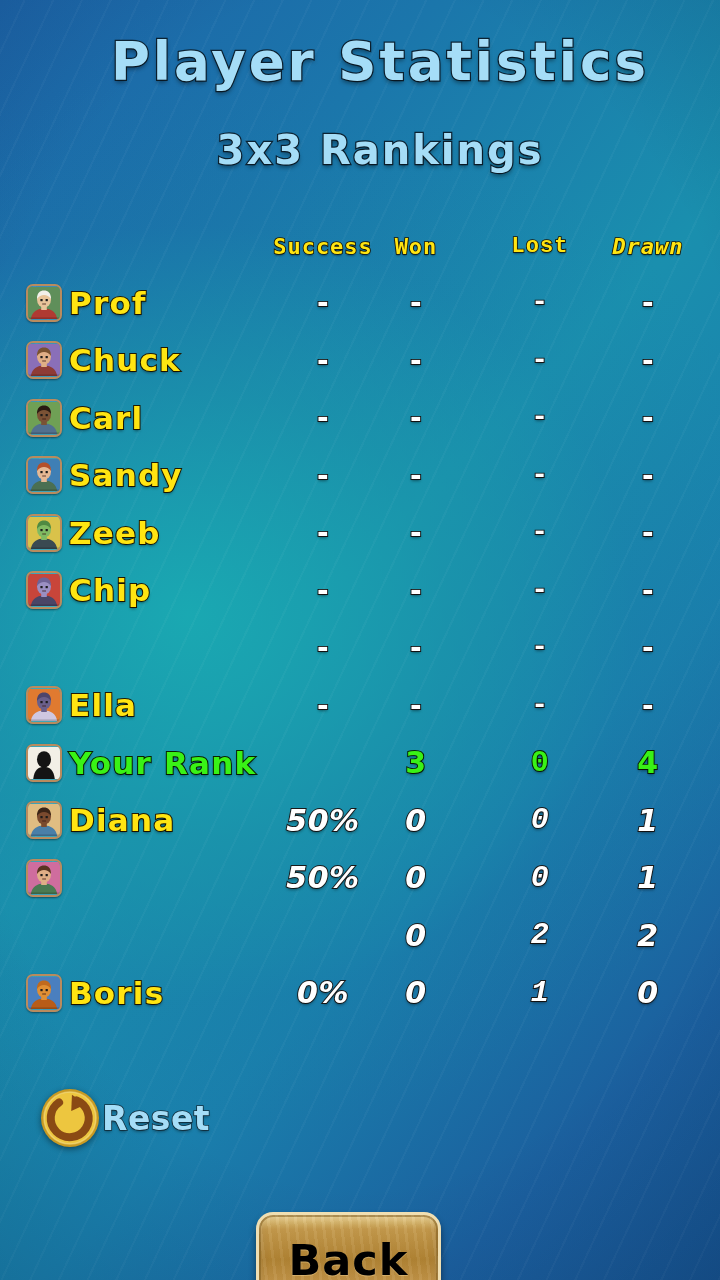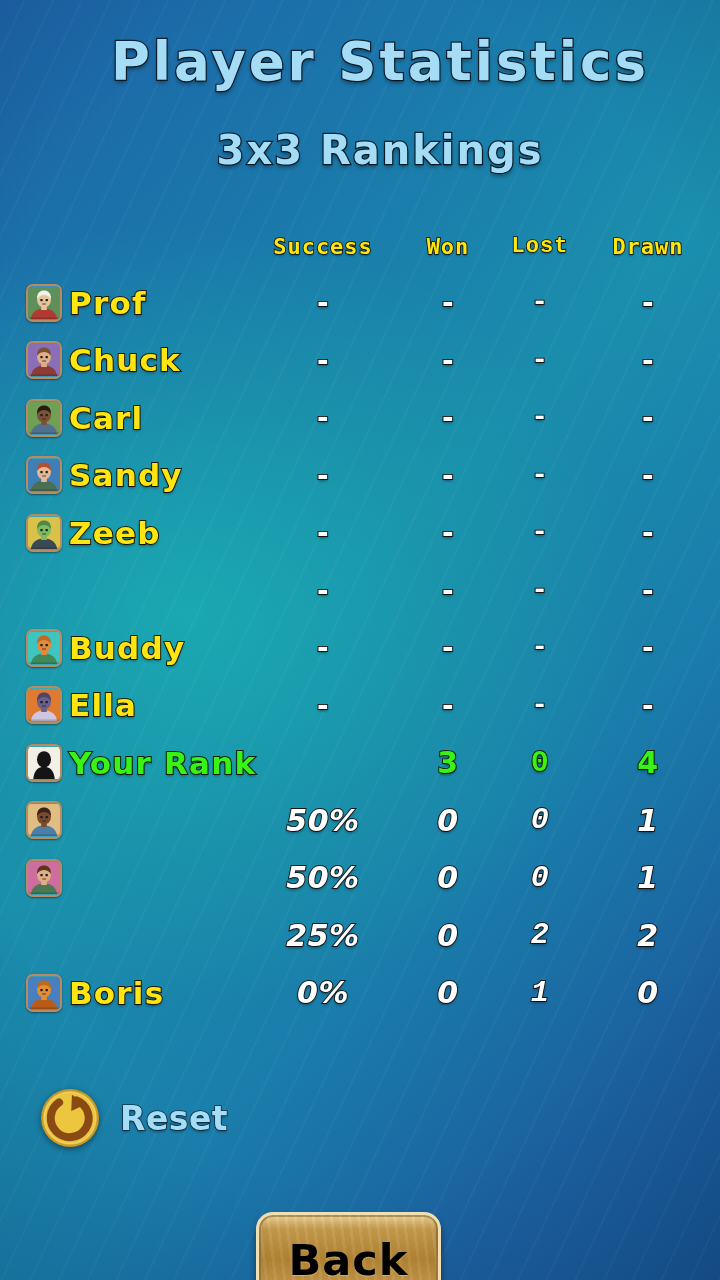--- a/index.html
+++ b/index.html
@@ -122,28 +122,28 @@
     font-style:normal;
   }
   .val.dash {
     font-style:normal;
     font-size:28px;
     -webkit-text-stroke:2px #1a1a1a;
   }
 
   
   .c-success { left:243px; width:160px; }
-  .c-won     { left:392px; width:112px; }
+  .c-won     { left:360px; width:112px; }
   .c-lost    { left:484px; width:112px;font-family:Liberation Mono, monospace; }
-  .c-drawn   { left:592px; width:112px; }
+  .c-drawn   { left:592px; width:112px;font-style:italic; }
 
   
   #reset-button {
     position:absolute; left:38px; top:1086px;
-    display:flex; align-items:center; gap:18px;
+    display:flex; align-items:center; gap:0;
     cursor:pointer;
   }
   #reset-icon {
     width:64px; height:64px; flex:0 0 auto;
     filter:drop-shadow(0 2px 3px rgba(0,0,0,0.45));
   }
   #reset-label {
     font-size:33px; font-weight:bold;
     font-family:"DejaVu Sans", sans-serif;
     color:#a5ddf7;
@@ -311,42 +311,42 @@
                 </svg>
               </div>
               <div class="pname">Zeeb</div>
             </div>
             <div class="val c-success dash">-</div>
             <div class="val c-won dash">-</div>
             <div class="val c-lost dash">-</div>
             <div class="val c-drawn dash">-</div>
           </div>
           <div class="row">
-            <div class="val c-success dash">-</div>
-            <div class="val c-won dash">-</div>
-            <div class="val c-lost dash">-</div>
-            <div class="val c-drawn dash">-</div>
-          </div>
-          <div class="row">
-            <div class="cell-name">
-              <div class="avatar">
-                <svg viewBox="0 0 16 16">
-                  <rect width="16" height="16" fill="#3fc5c0"></rect>
-                  <path d="M1.4 16 C2 12.3 4.6 10.7 8 10.7 C11.4 10.7 14 12.3 14.6 16 Z" fill="#3f8a5a"></path>
-                  <rect x="6.6" y="9.2" width="2.8" height="2.3" fill="#e08a3a"></rect>
-                  <ellipse cx="8" cy="6.3" rx="3.5" ry="4" fill="#e08a3a"></ellipse>
-                  <path d="M4.5 6.0 C4.5 2.9 6.0 1.8 8 1.8 C10.0 1.8 11.5 2.9 11.5 6.0 C10.6 4.6 9.4 4.0 8 4.0 C6.6 4.0 5.4 4.6 4.5 6.0 Z" fill="#c06a22"></path>
-                  <rect x="6.2" y="6.0" width="1.1" height="1.1" fill="#1b1b1b"></rect>
-                  <rect x="8.8" y="6.0" width="1.1" height="1.1" fill="#1b1b1b"></rect>
-                  <rect x="7.1" y="8.2" width="1.9" height="0.6" fill="rgba(60,25,20,0.65)"></rect>
-                  <rect x="0" y="15.2" width="16" height="0.8" fill="rgba(0,0,0,0.18)"></rect>
-                </svg>
-              </div>
-              <div class="pname">Buddy</div>
-            </div>
+            <div class="cell-name">
+              <div class="avatar">
+                <svg viewBox="0 0 16 16">
+                  <rect width="16" height="16" fill="#c8453a"></rect>
+                  <path d="M1.4 16 C2 12.3 4.6 10.7 8 10.7 C11.4 10.7 14 12.3 14.6 16 Z" fill="#4a4566"></path>
+                  <rect x="6.6" y="9.2" width="2.8" height="2.3" fill="#9b8fc2"></rect>
+                  <ellipse cx="8" cy="6.3" rx="3.5" ry="4" fill="#9b8fc2"></ellipse>
+                  <path d="M4.5 6.0 C4.5 2.9 6.0 1.8 8 1.8 C10.0 1.8 11.5 2.9 11.5 6.0 C10.6 4.6 9.4 4.0 8 4.0 C6.6 4.0 5.4 4.6 4.5 6.0 Z" fill="#6f6396"></path>
+                  <rect x="6.2" y="6.0" width="1.1" height="1.1" fill="#1b1b1b"></rect>
+                  <rect x="8.8" y="6.0" width="1.1" height="1.1" fill="#1b1b1b"></rect>
+                  <rect x="7.1" y="8.2" width="1.9" height="0.6" fill="rgba(60,25,20,0.65)"></rect>
+                  <rect x="0" y="15.2" width="16" height="0.8" fill="rgba(0,0,0,0.18)"></rect>
+                </svg>
+              </div>
+              <div class="pname">Chip</div>
+            </div>
+            <div class="val c-success dash">-</div>
+            <div class="val c-won dash">-</div>
+            <div class="val c-lost dash">-</div>
+            <div class="val c-drawn dash">-</div>
+          </div>
+          <div class="row">
             <div class="val c-success dash">-</div>
             <div class="val c-won dash">-</div>
             <div class="val c-lost dash">-</div>
             <div class="val c-drawn dash">-</div>
           </div>
           <div class="row">
             <div class="cell-name">
               <div class="avatar">
                 <svg viewBox="0 0 16 16">
                   <rect width="16" height="16" fill="#e07a30"></rect>
@@ -391,20 +391,21 @@
                   <path d="M1.4 16 C2 12.3 4.6 10.7 8 10.7 C11.4 10.7 14 12.3 14.6 16 Z" fill="#4a7fa8"></path>
                   <rect x="6.6" y="9.2" width="2.8" height="2.3" fill="#7a4a2e"></rect>
                   <ellipse cx="8" cy="6.3" rx="3.5" ry="4" fill="#7a4a2e"></ellipse>
                   <path d="M4.5 6.0 C4.5 2.9 6.0 1.8 8 1.8 C10.0 1.8 11.5 2.9 11.5 6.0 C10.6 4.6 9.4 4.0 8 4.0 C6.6 4.0 5.4 4.6 4.5 6.0 Z" fill="#3b2416"></path>
                   <rect x="6.2" y="6.0" width="1.1" height="1.1" fill="#1b1b1b"></rect>
                   <rect x="8.8" y="6.0" width="1.1" height="1.1" fill="#1b1b1b"></rect>
                   <rect x="7.1" y="8.2" width="1.9" height="0.6" fill="rgba(60,25,20,0.65)"></rect>
                   <rect x="0" y="15.2" width="16" height="0.8" fill="rgba(0,0,0,0.18)"></rect>
                 </svg>
               </div>
+              <div class="pname">Diana</div>
             </div>
             <div class="val c-success">50%</div>
             <div class="val c-won">0</div>
             <div class="val c-lost">0</div>
             <div class="val c-drawn">1</div>
           </div>
           <div class="row">
             <div class="cell-name">
               <div class="avatar">
                 <svg viewBox="0 0 16 16">
@@ -419,21 +420,20 @@
                   <rect x="0" y="15.2" width="16" height="0.8" fill="rgba(0,0,0,0.18)"></rect>
                 </svg>
               </div>
             </div>
             <div class="val c-success">50%</div>
             <div class="val c-won">0</div>
             <div class="val c-lost">0</div>
             <div class="val c-drawn">1</div>
           </div>
           <div class="row">
-            <div class="val c-success">25%</div>
             <div class="val c-won">0</div>
             <div class="val c-lost">2</div>
             <div class="val c-drawn">2</div>
           </div>
           <div class="row">
             <div class="cell-name">
               <div class="avatar">
                 <svg viewBox="0 0 16 16">
                   <rect width="16" height="16" fill="#4a7fbf"></rect>
                   <path d="M1.4 16 C2 12.3 4.6 10.7 8 10.7 C11.4 10.7 14 12.3 14.6 16 Z" fill="#b85c18"></path>

